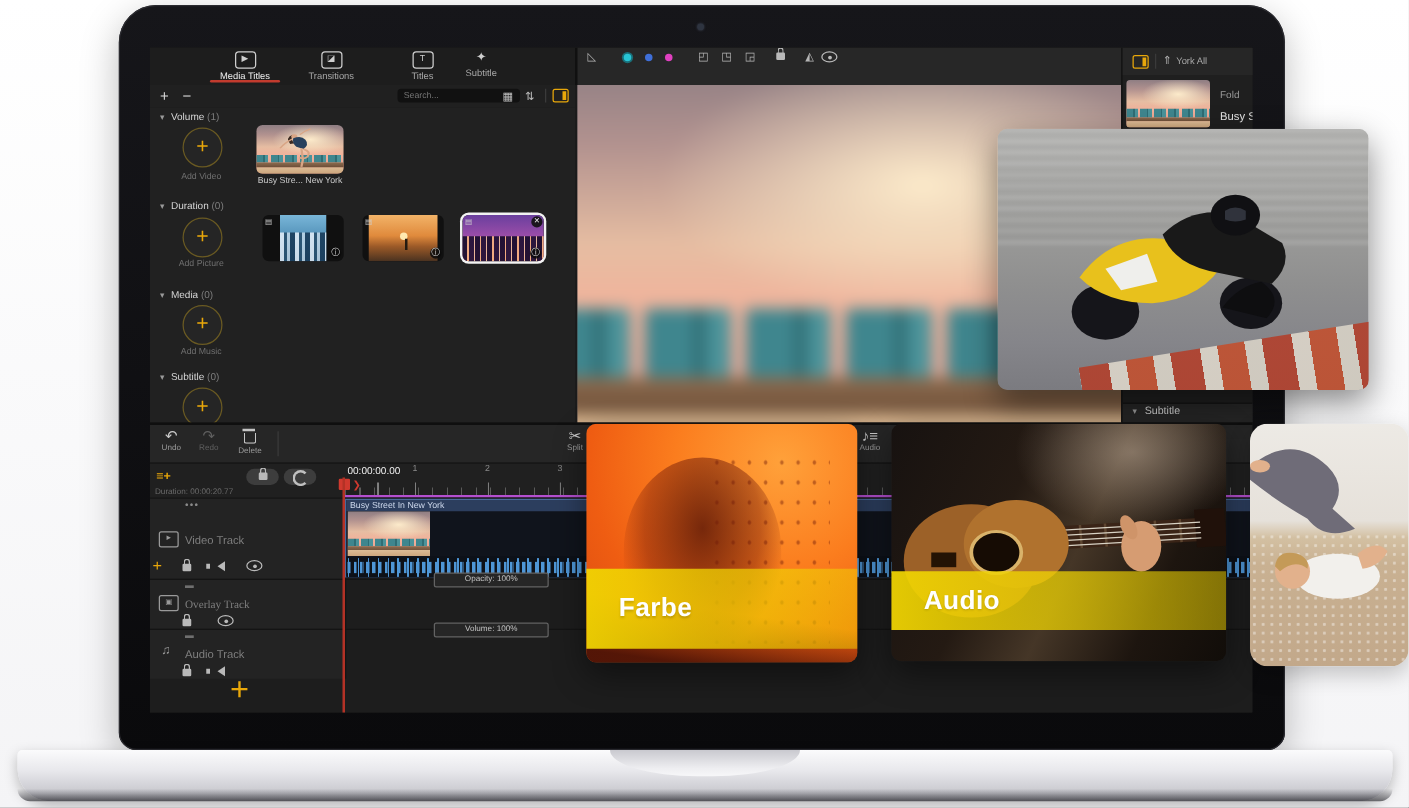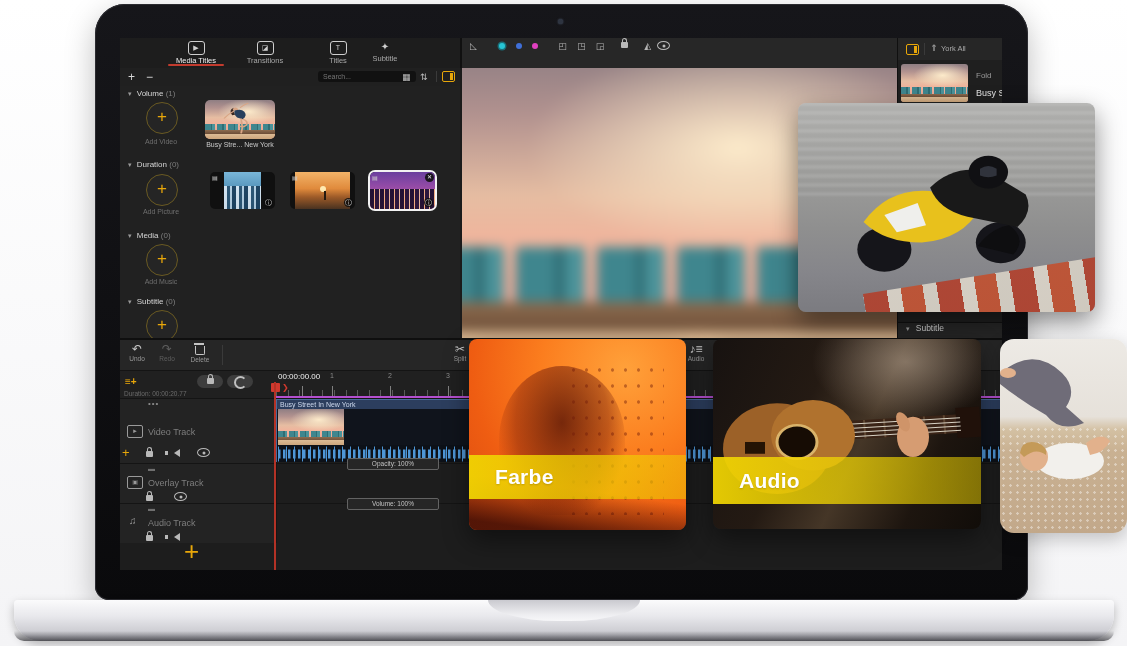--- a/index.html
+++ b/index.html
@@ -336,21 +336,21 @@
           <div class="abs" style="left:0;top:45px;right:0;height:17px;background:#0d1118;">
             <div class="waveform"></div>
           </div>
         </div>
       </div>
 
       <div class="abs" style="left:0;top:123px;width:882px;height:39px;border-top:1px solid #141414;">
         <div class="abs" style="left:0;top:0;width:156px;height:39px;background:#232323;border-right:1px solid #151515;">
           <span class="abs" style="left:28px;top:1px;color:#6f6f6f;font-size:7px;">▬</span>
           <span class="abs" style="left:7px;top:12px;width:14px;height:11px;border:1px solid #9a9a9a;border-radius:2px;color:#9a9a9a;font-size:6px;line-height:10px;text-align:center;">▣</span>
-          <span class="abs track-label" style="left:28px;top:14px;">Overlay Track</span>
+          <span class="abs track-label" style="left:28px;top:14px;font-family:Liberation Serif, serif;">Overlay Track</span>
           <span class="abs trk-icons" style="left:26px;top:27px;">
             <span class="icon-lock"></span>
             <span class="icon-eye" style="margin-left:10px;"></span>
           </span>
         </div>
         <span class="badge abs" style="left:227px;top:-6px;width:82px;text-align:center;">Opacity: 100%</span>
       </div>
 
       <div class="abs" style="left:0;top:163px;width:882px;height:39px;border-top:1px solid #141414;">
         <div class="abs" style="left:0;top:0;width:156px;height:39px;background:#232323;border-right:1px solid #151515;">
@@ -388,21 +388,21 @@
       </svg>
     </div>
   </div>
 
   <div class="card" style="left:469px;top:339px;width:217px;height:191px;">
     <div class="farbe-scene">
       <div class="farbe-head"></div>
       <div class="farbe-drops"></div>
       <div class="farbe-shoulder"></div>
     </div>
-    <div class="band" style="top:116px;height:44px;padding-left:26px;">
+    <div class="band" style="top:116px;height:64px;padding-left:26px;">
       <span>Farbe</span>
     </div>
   </div>
 
   <div class="card" style="left:713px;top:339px;width:268px;height:190px;">
     <div class="audio-scene">
       <svg style="position:absolute;left:0;top:10%;width:100%;height:84%;" viewBox="0 0 134 95" preserveAspectRatio="none">
         <g transform="rotate(-4 60 45)">
           <rect x="50" y="38" width="74" height="11" fill="#3a2417"></rect>
           <rect x="122" y="34" width="12" height="18" fill="#20110a"></rect>

